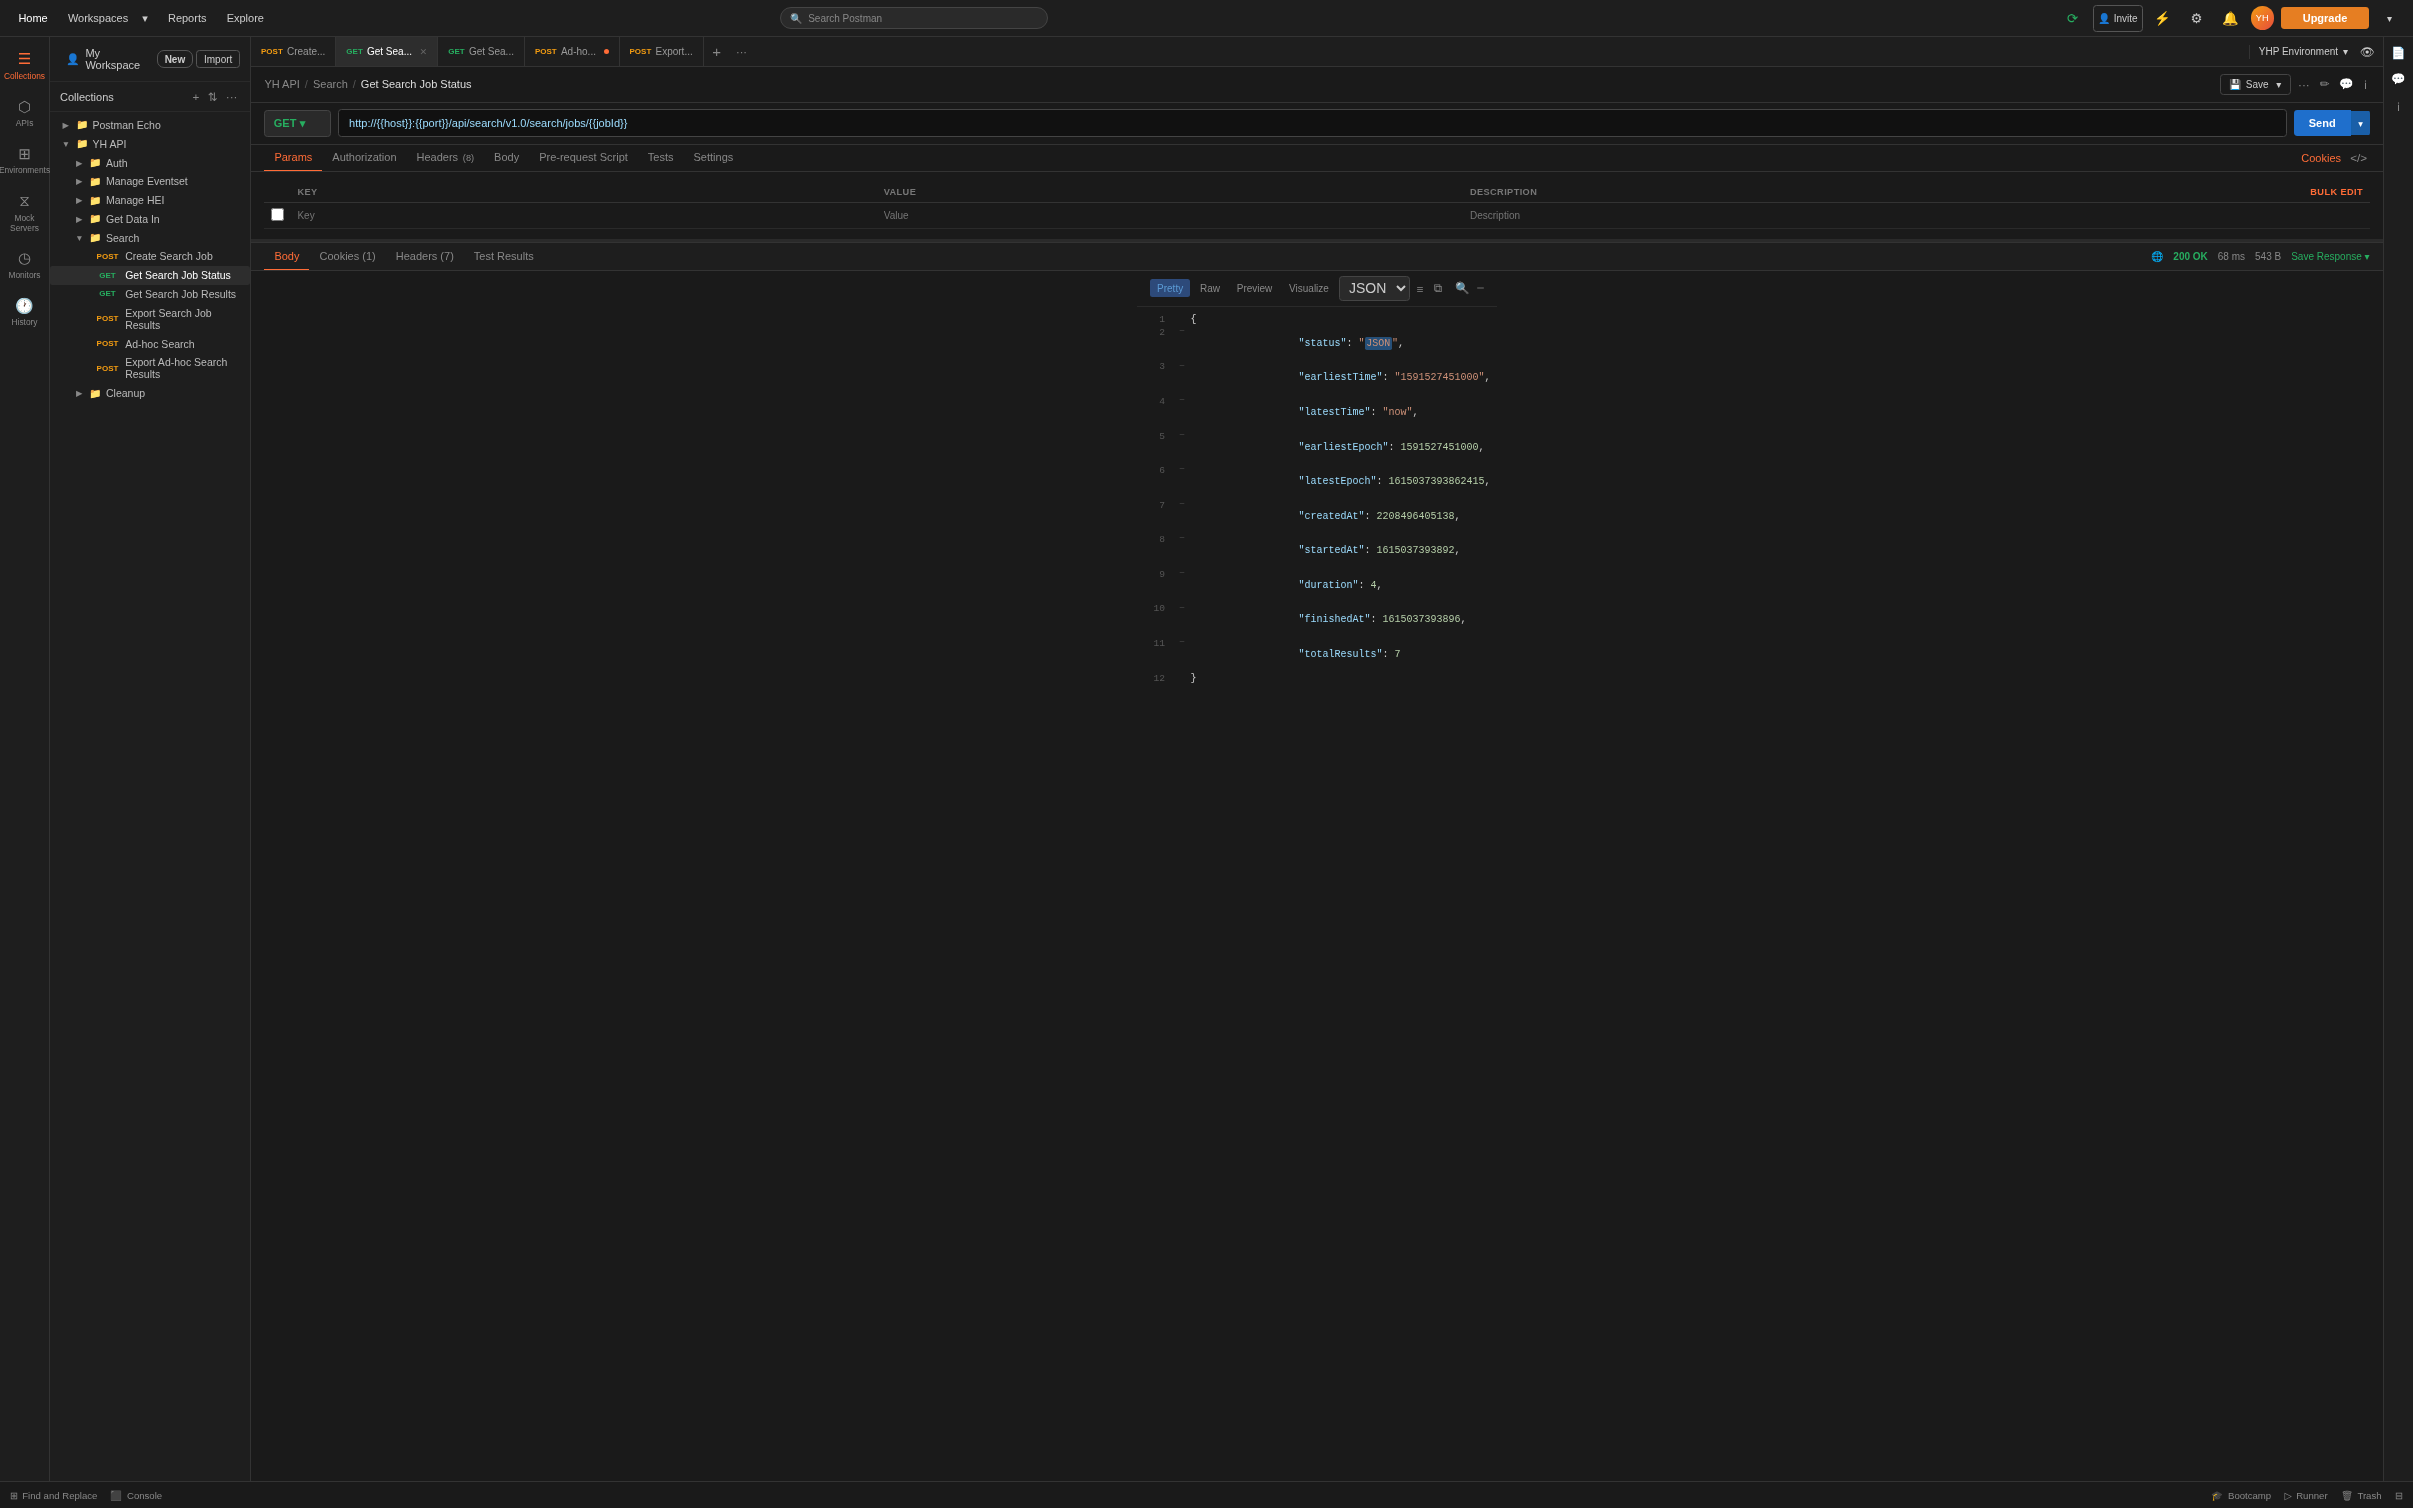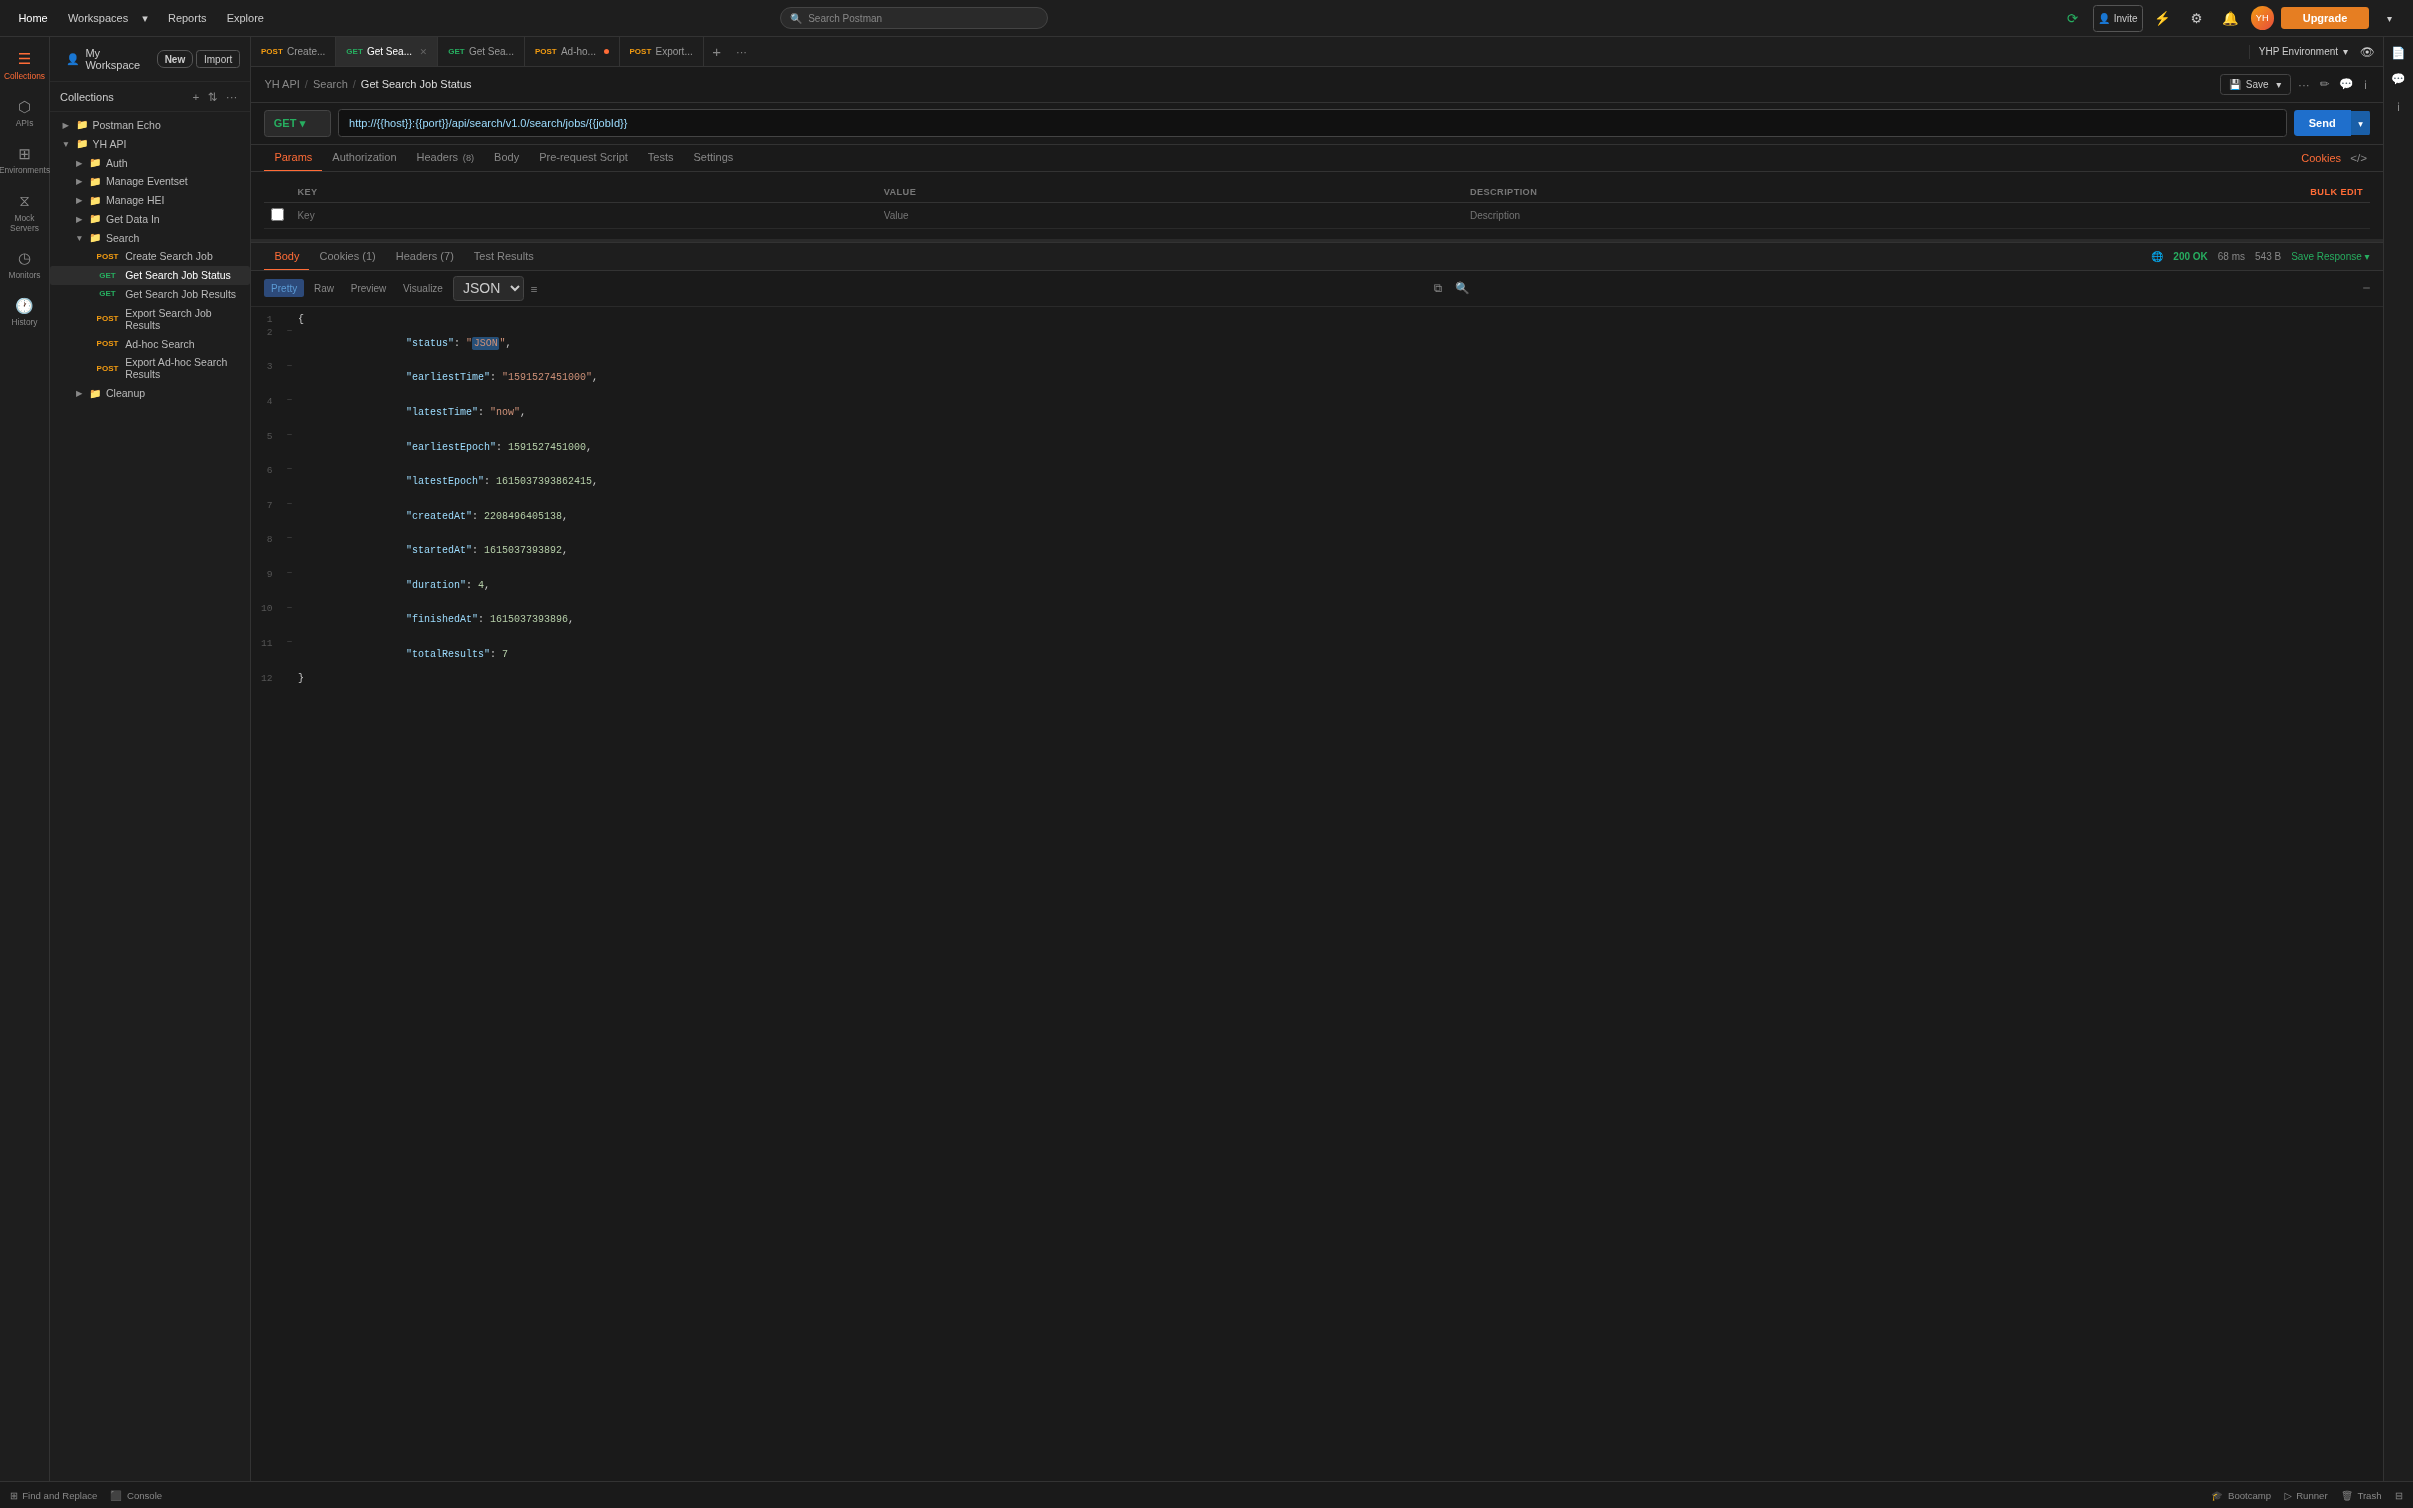--- a/index.html
+++ b/index.html
@@ -91,21 +91,21 @@
     .response-section { border-top: 0.8px solid #333; display: flex; flex-direction: column; flex: 1; min-height: 0; }
     .response-tabs-bar { display: flex; align-items: center; padding: 0 13.4px; border-bottom: 0.8px solid #333; background: #1e1e1e; flex-shrink: 0; }
     .resp-tab { padding: 6.7px 10px; cursor: pointer; font-size: 11px; color: #888; border-bottom: 1.7px solid transparent; }
     .resp-tab.active { color: #ff6c37; border-bottom-color: #ff6c37; }
     .resp-status { margin-left: auto; display: flex; align-items: center; gap: 10px; font-size: 10px; }
     .status-ok { color: #27ae60; font-weight: 600; }
     .status-meta { color: #888; }
     .save-response-btn { color: #27ae60; font-weight: 500; cursor: pointer; font-size: 10px; }
 
     
-    .response-body { flex: 1; overflow-y: auto; display: flex; flex-direction: column; min-height: 0; }
+    .response-body { flex: 1; overflow-y: auto; display: flex; flex-direction: column; min-height: 0; align-items: center; }
     .response-body::-webkit-scrollbar { width: 5px; }
     .response-body::-webkit-scrollbar-thumb { background: #444; border-radius: 2.5px; }
 
     .resp-format-bar { display: flex; align-items: center; gap: 3.4px; padding: 5px 13.4px; border-bottom: 0.8px solid #2a2a2a; flex-shrink: 0; }
     .format-tab { padding: 3.4px 6.7px; cursor: pointer; font-size: 10px; color: #888; border-radius: 2.5px; }
     .format-tab.active { background: #2d4a7a; color: #5b9bd5; }
     .json-select { background: #2a2a2a; border: 0.8px solid #444; color: #ccc; border-radius: 3.4px; padding: 2.5px 5px; font-size: 14px; cursor: pointer; }
     .resp-format-right { margin-left: auto; display: flex; gap: 6.7px; }
     .resp-icon-btn { background: none; border: none; color: #888; cursor: pointer; font-size: 11.7px; padding: 1.7px 3.4px; }
 

